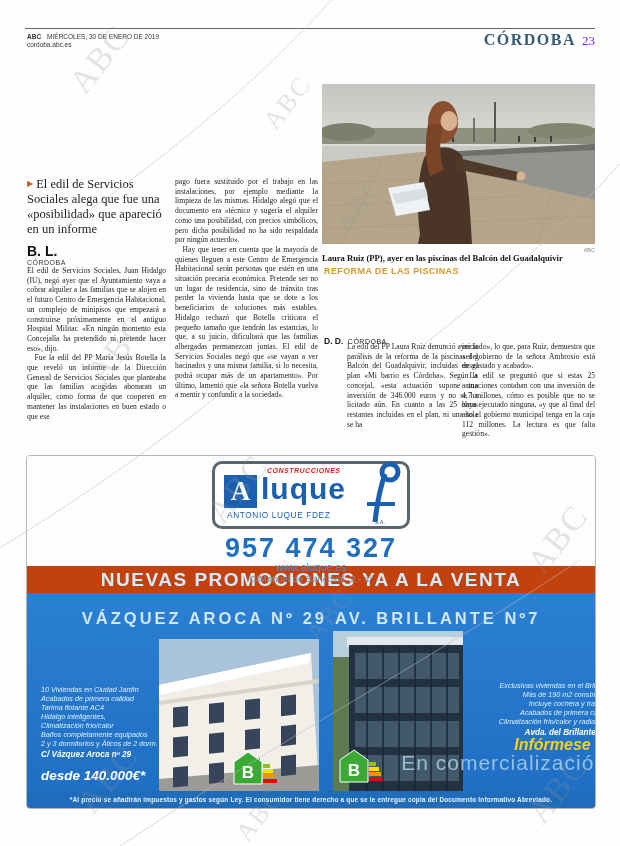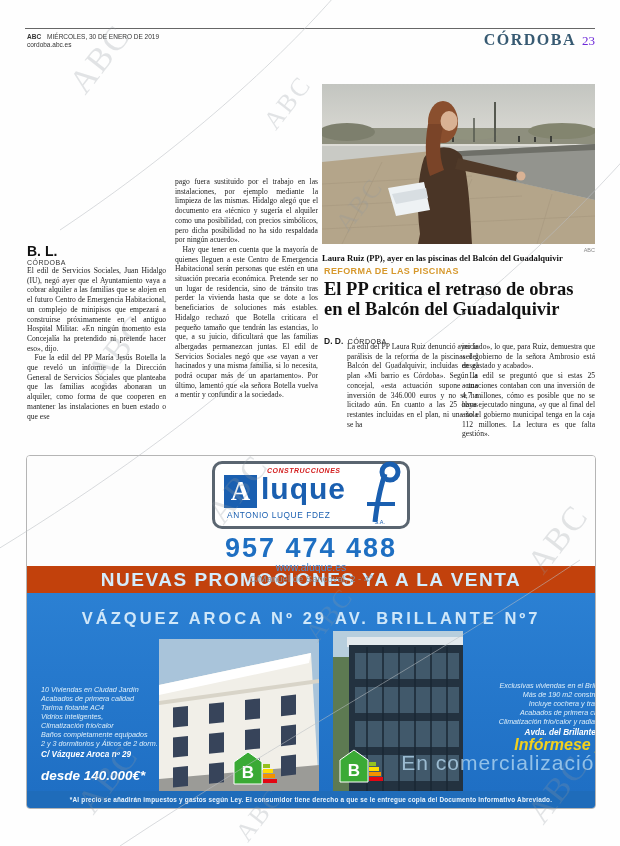--- a/index.html
+++ b/index.html
@@ -97,20 +97,23 @@
 <div class="page">
 
   <div class="top-rule"></div>
   <div class="mast">
     <span class="abc">ABC</span><span>MIÉRCOLES, 30 DE ENERO DE 2019</span><br>
     <span>cordoba.abc.es</span>
   </div>
   <div class="section-head">CÓRDOBA</div>
   <div class="pagenum">23</div>
 
+  <div class="subhead">
+    <span class="arrow">▶</span><span>El edil de Servicios Sociales alega que fue una «posibilidad» que apareció en un informe</span>
+  </div>
   <div class="byline">
     <div class="name">B. L.</div>
     <div class="city">CÓRDOBA</div>
   </div>
   <div class="bodycol a1c1 prewrap">El edil de Servicios Sociales, Juan Hidalgo (IU), negó ayer que el Ayuntamiento vaya a cobrar alquiler a las familias que se alojen en el futuro Centro de Emergencia Habitacional, un complejo de minipisos que empezará a construirse próximamente en el antiguo Hospital Militar. «En ningún momento esta Concejalía ha pretendido ni pretende hacer eso», dijo.
  Fue la edil del PP María Jesús Botella la que reveló un informe de la Dirección General de Servicios Sociales que planteaba que las familias acogidas abonaran un alquiler, como forma de que cooperen en mantener las instalaciones en buen estado o que ese</div>
   <div class="bodycol a1c2 prewrap">pago fuera sustituido por el trabajo en las instalaciones, por ejemplo mediante la limpieza de las mismas. Hidalgo alegó que el documento era «técnico y sugería el alquiler como una posibilidad, con precios simbólicos, pero dicha posibilidad no ha sido respaldada por ningún acuerdo».
  Hay que tener en cuenta que la mayoría de quienes lleguen a este Centro de Emergencia Habitacional serán personas que estén en una situación precaria económica. Pretende ser no un lugar de residencia, sino de tránsito tras perder la vivienda hasta que se dote a los beneficiarios de soluciones más estables. Hidalgo rechazó que Botella criticara el pequeño tamaño que tendrán las estancias, lo que, a su juicio, dificultará que las familias albergadas permanezcan juntas. El edil de Servicios Sociales negó que «se vayan a ver hacinados y una misma familia, si lo necesita, podrá ocupar más de un apartamento». Por último, lamentó que «la señora Botella vuelva a mentir y confundir a la sociedad».</div>
 
   <div class="photo">
@@ -154,22 +157,20 @@
       <polygon points="66,104 102,98 108,126 74,132" fill="#eef2f4"></polygon>
       <polygon points="70,110 104,104 106,114 74,120" fill="#d8dee2"></polygon>
     </svg>
   </div>
   <div class="cap-row">
     <span class="caption">Laura Ruiz (PP), ayer en las piscinas del Balcón del Guadalquivir</span>
     <span class="credit">ABC</span>
   </div>
 
   <div class="kicker">REFORMA DE LAS PISCINAS</div>
-  <div class="h2 prewrap">El PP critica el retraso de obras
-en el Balcón del Guadalquivir</div>
   <div class="byline2">
     <span class="name" style="font-weight:bold;font-size:8.5px;">D. D.</span>
     <span class="city" style="font-size:7px;letter-spacing:.5px;">CÓRDOBA</span>
   </div>
   <div class="bodycol a2c1 prewrap">La edil del PP Laura Ruiz denunció ayer la parálisis de la reforma de la piscinas del Balcón del Guadalquivir, incluidas en el plan «Mi barrio es Córdoba». Según la concejal, «esta actuación supone una inversión de 346.000 euros y no se ha licitado aún. En cuanto a las 25 obras restantes incluidas en el plan, ni una sola se ha</div>
   <div class="bodycol a2c2 prewrap">iniciado», lo que, para Ruiz, demuestra que «el gobierno de la señora Ambrosio está desgastado y acabado».
  La edil se preguntó que si estas 25 actuaciones contaban con una inversión de 4,7 millones, cómo es posible que no se haya ejecutado ninguna, «y que al final del año el gobierno municipal tenga en la caja 112 millones. La lectura es que falta gestión».</div>
 
   <div class="ad">
     <div class="ad-white">
@@ -178,21 +179,21 @@
         <div class="logo-constr">CONSTRUCCIONES</div>
         <div class="logo-luque">luque</div>
         <div class="logo-owner">ANTONIO LUQUE FDEZ</div>
         <div class="logo-sa">S.A.</div>
         <svg class="needle" width="40" height="66" viewBox="0 0 40 66">
           <path d="M12,62 C14,44 17,28 22,14" stroke="#1a5fb0" stroke-width="5" fill="none"></path>
           <circle cx="27" cy="12" r="8" stroke="#1a5fb0" stroke-width="5" fill="none"></circle>
           <line x1="4" y1="44" x2="32" y2="44" stroke="#1a5fb0" stroke-width="4"></line>
         </svg>
       </div>
-      <div class="ad-phone">957 474 488</div>
+      <div class="ad-phone">957 474 327</div>
       <div class="ad-web">www.aluque.es</div>
       <div class="ad-addr">C/Manuel de Sancoval, 2 - 4º</div>
     </div>
 
     <div class="ad-banner">NUEVAS PROMOCIONES YA A LA VENTA</div>
 
     <div class="ad-body">
       <div class="promo-title pt-left">VÁZQUEZ AROCA Nº 29</div>
       <div class="promo-title pt-right">AV. BRILLANTE Nº7</div>
 
@@ -240,21 +241,21 @@
             <line x1="98" y1="16" x2="98" y2="160"></line>
               <line x1="114" y1="16" x2="114" y2="160"></line>
           </g>
         </svg>
       </div>
 
       <div class="feat feat-left">
         <div>10 Viviendas en Ciudad Jardín</div>
         <div>Acabados de primera calidad</div>
         <div>Tarima flotante AC4</div>
-        <div>Vidrios inteligentes,</div>
+        <div>Hidalgo inteligentes,</div>
         <div>Climatización frío/calor</div>
         <div>Baños completamente equipados</div>
         <div>2 y 3 dormitorios y Áticos de 2 dorm.</div>
         <div class="feat-addr">C/ Vázquez Aroca nº 29</div>
         <div class="price">desde 140.000€*</div>
       </div>
 
       <div class="feat feat-right">
         <div>Exclusivas viviendas en el Brillante.</div>
         <div>Más de 190 m2 construidos.</div>

